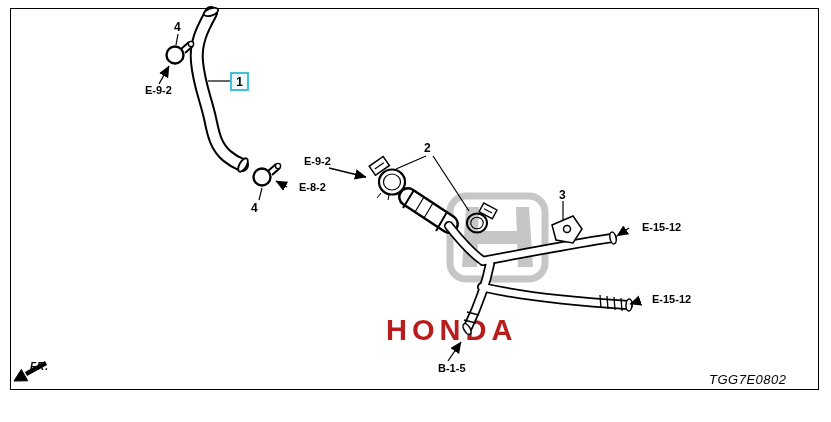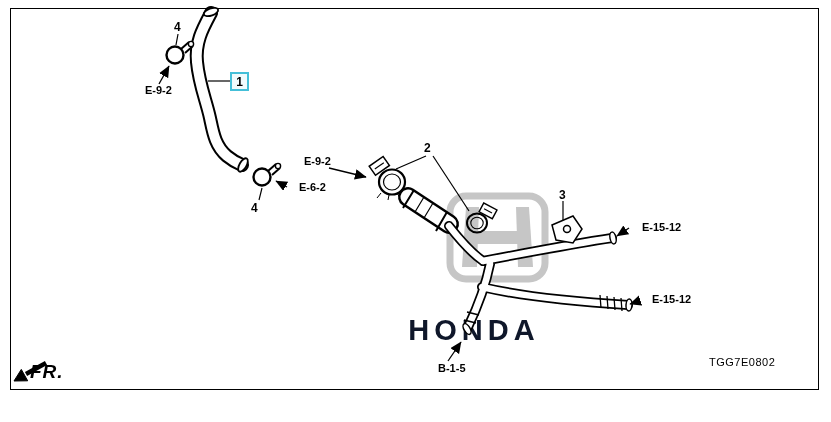--- a/index.html
+++ b/index.html
@@ -18,29 +18,29 @@
   .partnum{
     position:absolute;font-size:12px;font-weight:bold;white-space:nowrap;z-index:3;
   }
   .callout-box{
     position:absolute;left:230px;top:72px;width:19px;height:19px;
     border:2px solid #44bfd8;background:#f0fbfd;box-sizing:border-box;
     display:flex;align-items:center;justify-content:center;
     font-size:12px;font-weight:bold;z-index:3;cursor:pointer;
   }
   .watermark-text{
-    position:absolute;left:386px;top:314px;width:176px;text-align:center;
-    font-size:29px;font-weight:bold;letter-spacing:5px;color:#0f172a;z-index:1;
+    position:absolute;left:386px;top:314px;width:176px;
+    font-size:29px;font-weight:bold;letter-spacing:5px;color:#b91c1c;z-index:1;
   }
   .fr{
-    position:absolute;left:30px;top:361px;font-size:19px;font-weight:bold;
+    position:absolute;left:30px;top:361px;font-size:10px;font-weight:bold;
     font-style:italic;z-index:3;letter-spacing:1px;
   }
   .code{
-    position:absolute;left:709px;top:356px;font-size:11px;letter-spacing:0.5px;z-index:3;
+    position:absolute;left:709px;top:372px;font-size:13px;letter-spacing:0.5px;z-index:3;font-style:italic;
   }
   
   #lbl-part4-top{left:174px;top:20px;}
   #lbl-e92-top{left:134px;top:84px;}
   #lbl-part4-mid{left:251px;top:201px;}
   #lbl-e32{left:288px;top:181px;}
   #lbl-e92-mid{left:293px;top:155px;}
   #lbl-part2{left:424px;top:141px;}
   #lbl-part3{left:559px;top:188px;}
   #lbl-e1512-upper{left:631px;top:221px;}
@@ -152,21 +152,21 @@
   </g>
 </svg>
 
 <div class="partnum" id="lbl-part4-top">4</div>
 <div class="callout-box">1</div>
 <div class="partnum" id="lbl-part4-mid">4</div>
 <div class="partnum" id="lbl-part2">2</div>
 <div class="partnum" id="lbl-part3">3</div>
 
 <div class="label" id="lbl-e92-top">E-9-2</div>
-<div class="label" id="lbl-e32">E-6-2</div>
+<div class="label" id="lbl-e32">E-8-2</div>
 <div class="label" id="lbl-e92-mid">E-9-2</div>
 <div class="label" id="lbl-e1512-upper">E-15-12</div>
 <div class="label" id="lbl-e1512-lower">E-15-12</div>
 <div class="label" id="lbl-b12">B-1-5</div>
 
 <div class="fr">FR.</div>
 
 <div class="code">TGG7E0802</div>
 
 </body></html>

